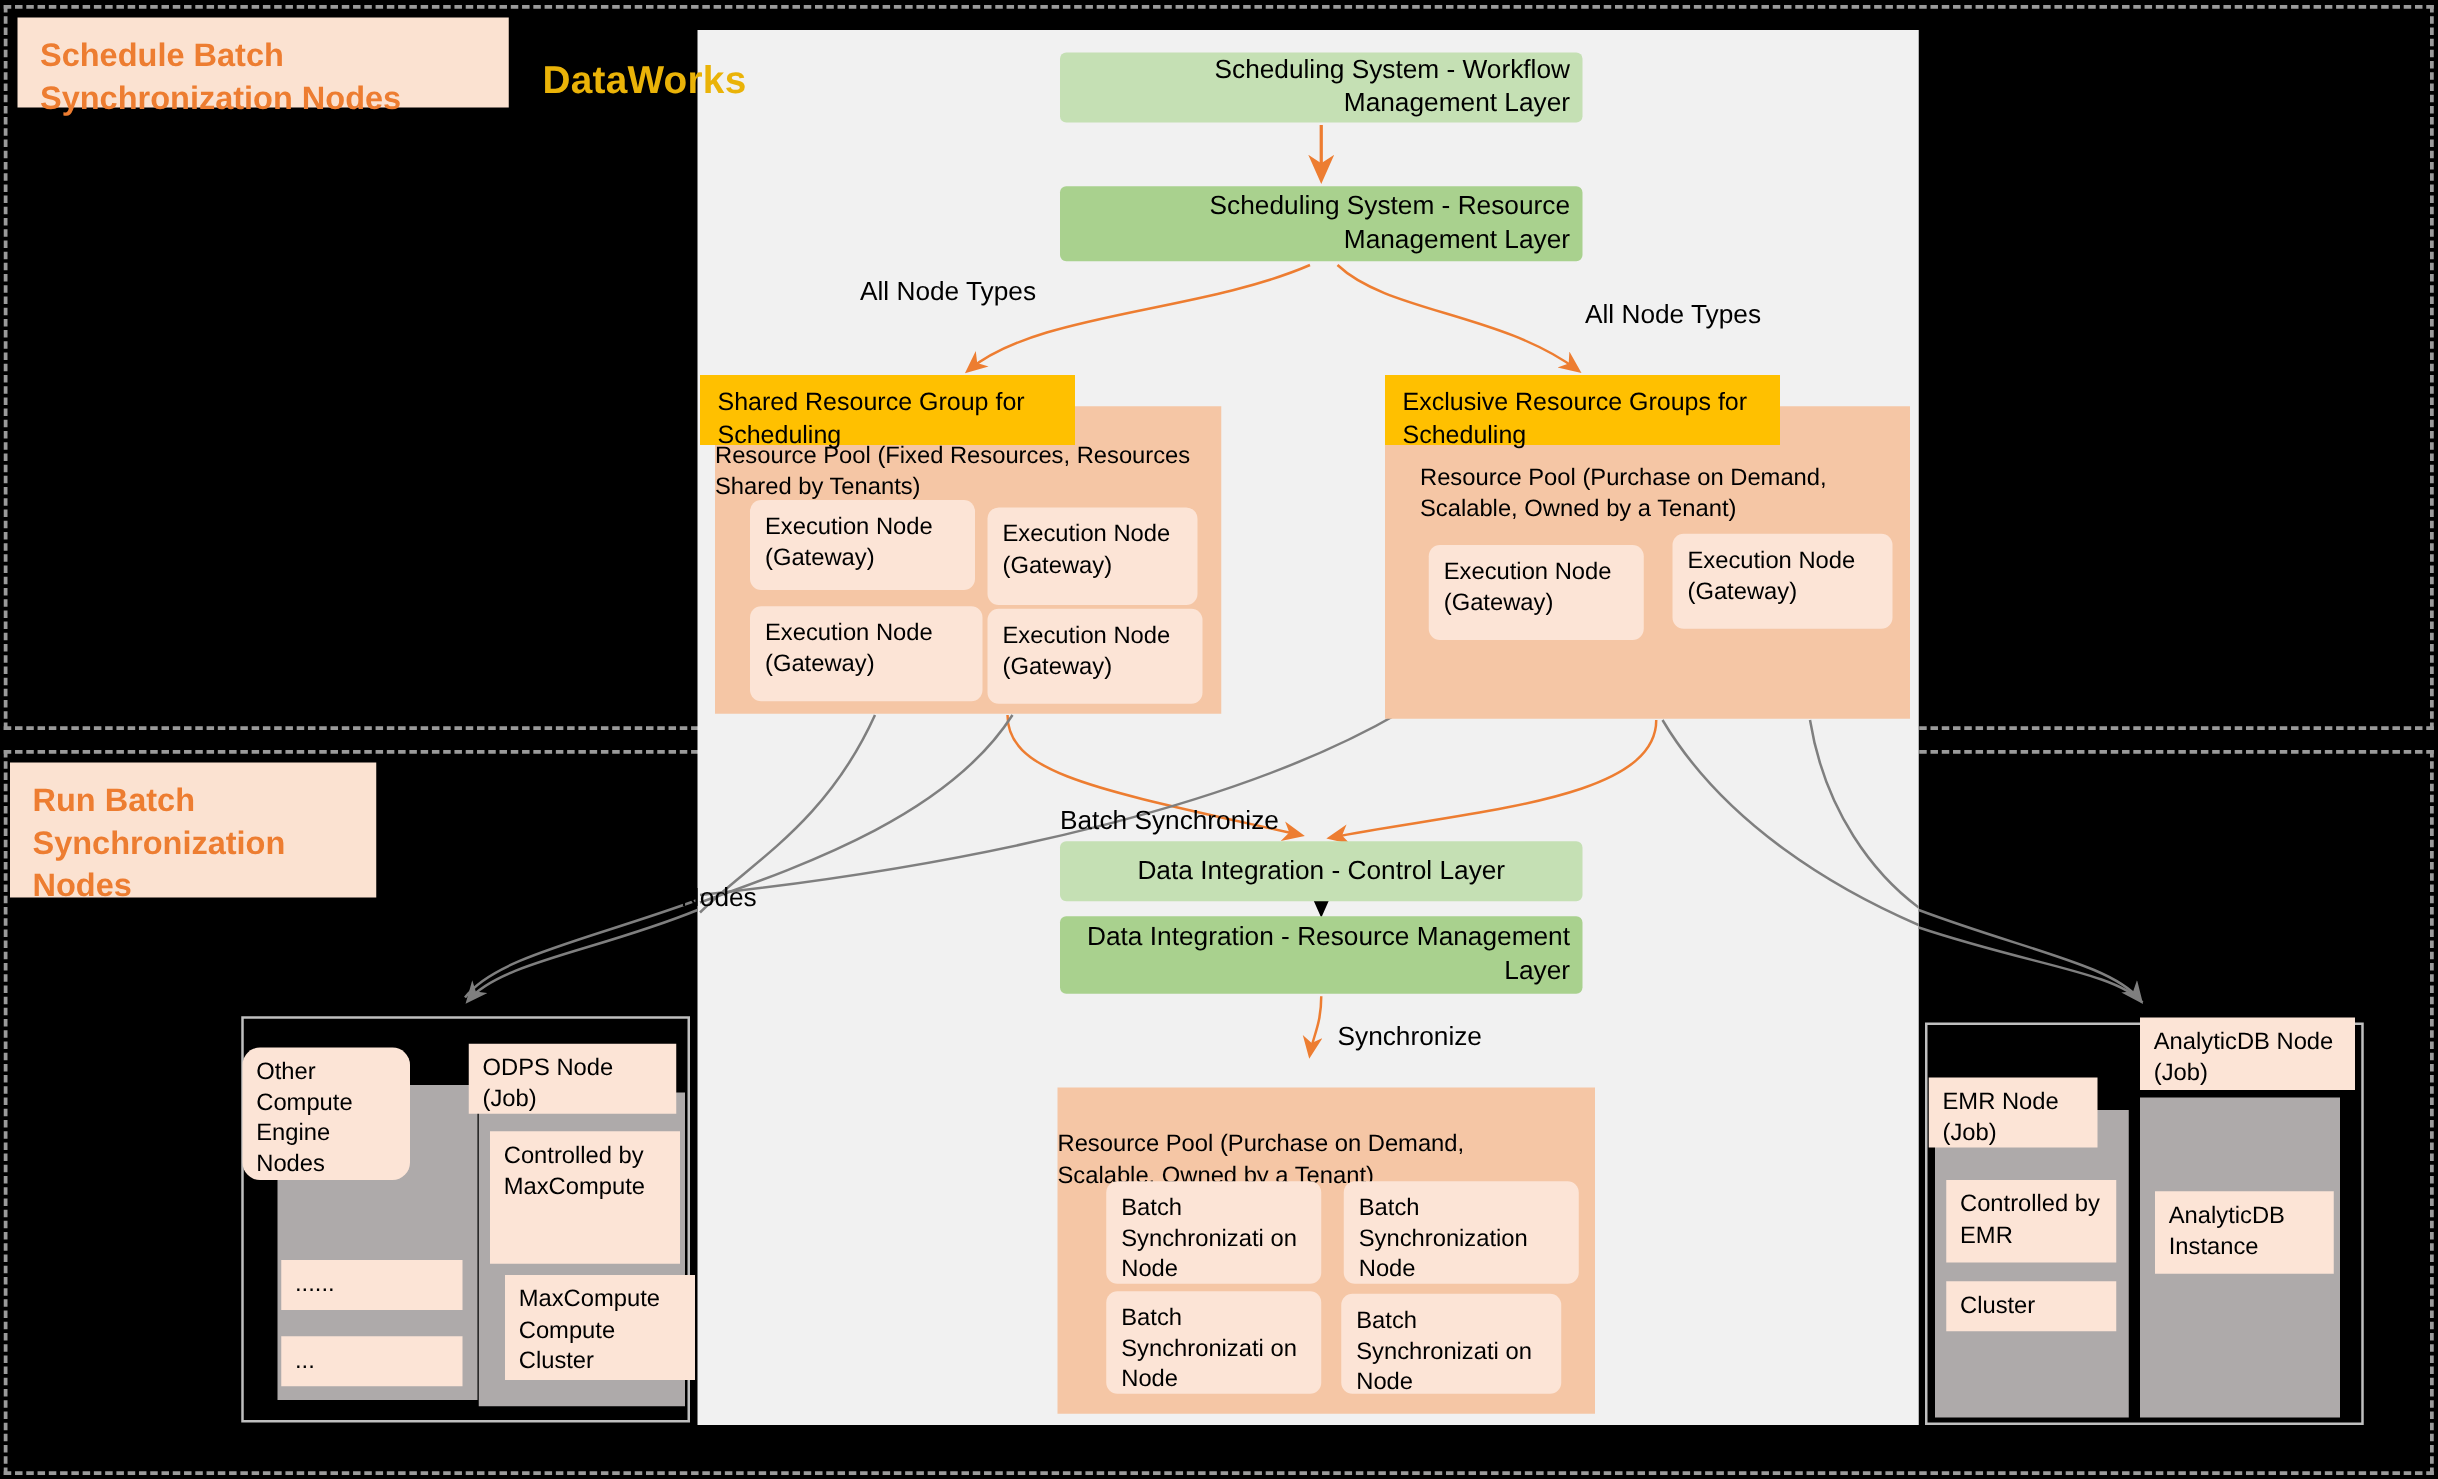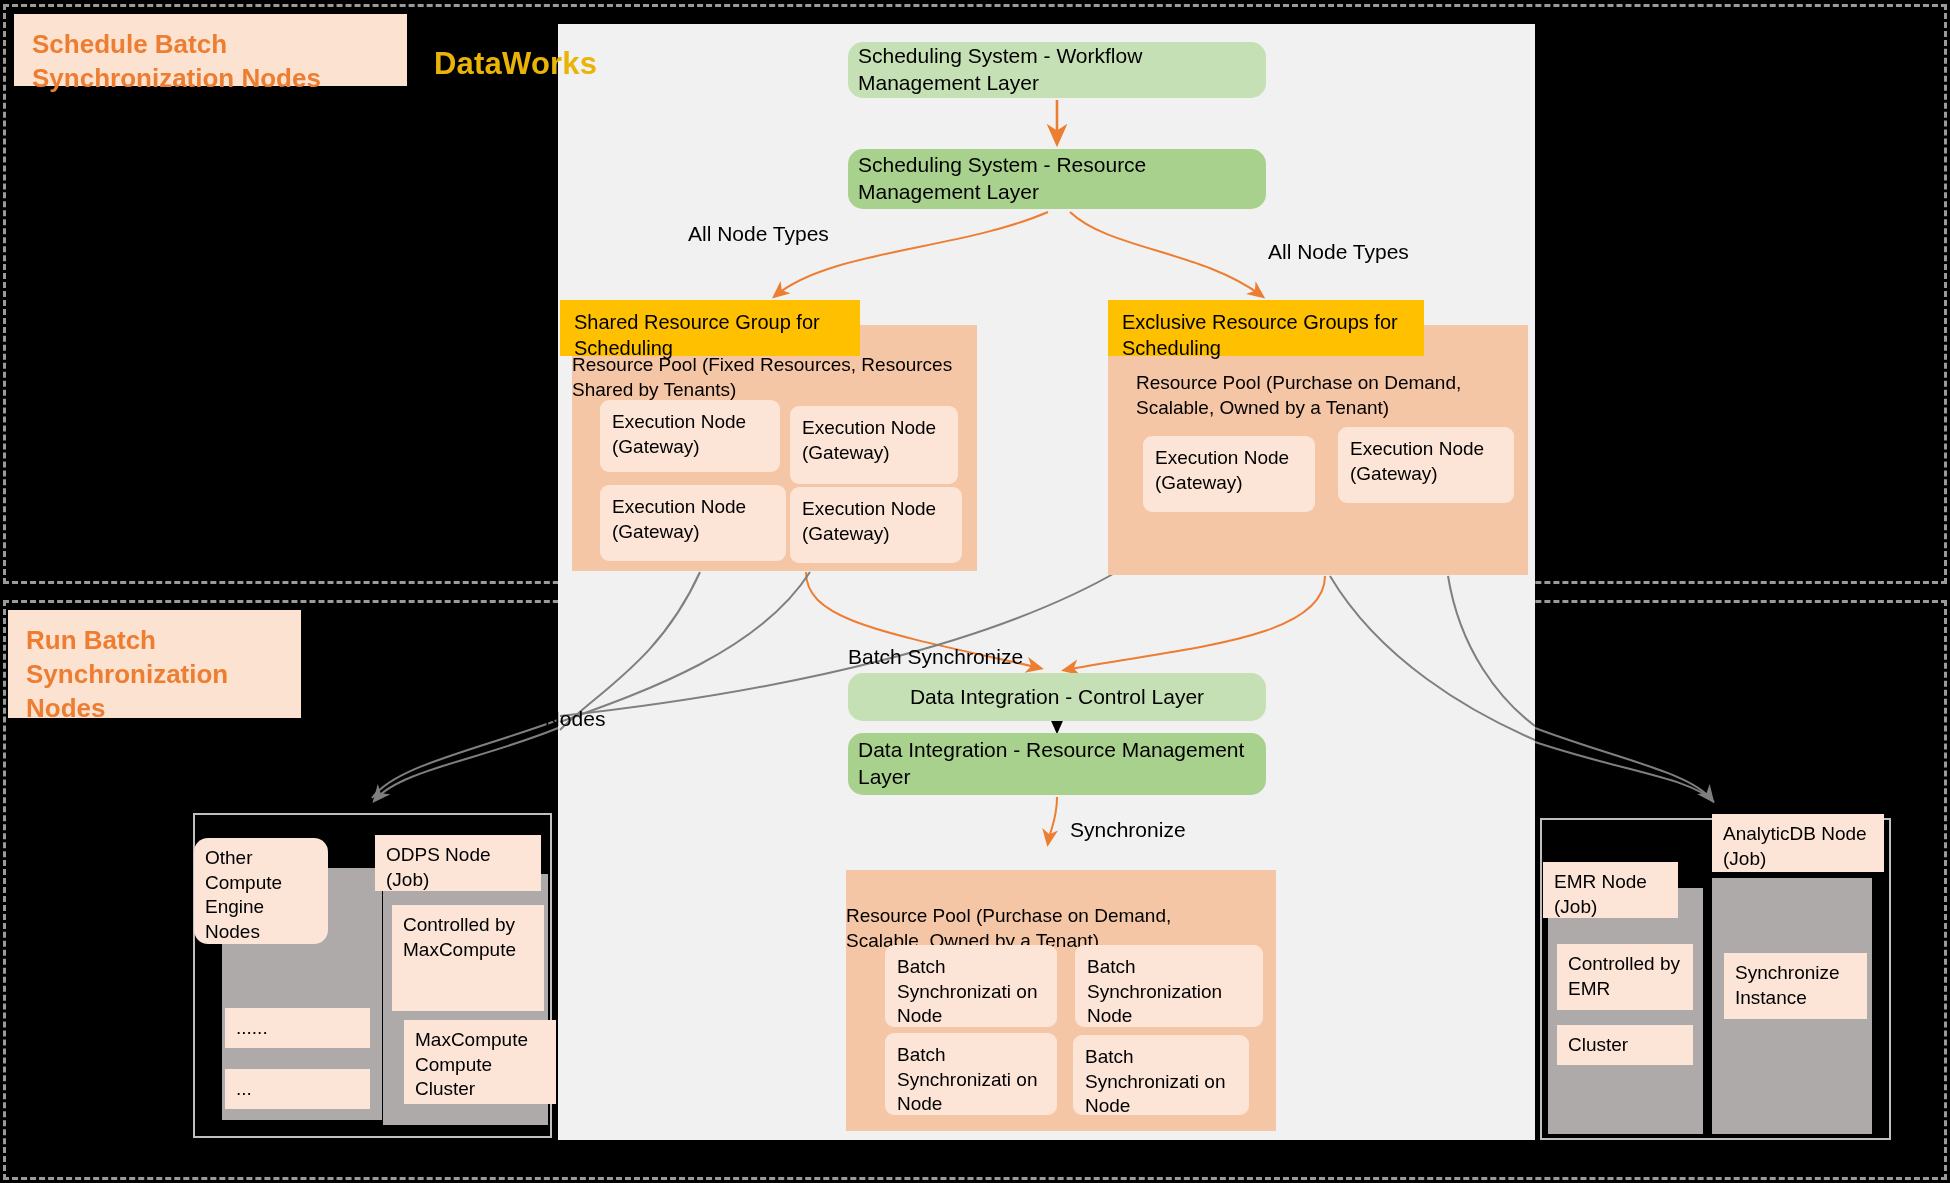--- a/index.html
+++ b/index.html
@@ -18,22 +18,22 @@
 
   
   .zone-label{position:absolute;background:#fbe2d1;color:#ed7d31;font-weight:bold;
               line-height:1.30;box-sizing:border-box;padding:14px 16px 10px 18px;}
   #zone-label-top{left:14px;top:14px;width:393px;height:72px;font-size:26px;}
   #zone-label-bottom{left:8px;top:610px;width:293px;height:108px;font-size:26px;}
 
   .brand{position:absolute;left:434px;top:46px;font-size:31px;font-weight:bold;color:#eab308;letter-spacing:.2px;}
 
   
-  .green{position:absolute;border-radius:15px;display:flex;align-items:center;justify-content:center;
-         text-align:left;font-size:21px;line-height:1.28;padding:4px 10px;box-sizing:border-box;}
+  .green{position:absolute;border-radius:5px;display:flex;align-items:center;justify-content:center;
+         text-align:right;font-size:21px;line-height:1.28;padding:4px 10px;box-sizing:border-box;}
   .green.light{background:#c5e0b4;}
   .green.mid{background:#a9d18e;}
 
   #b-workflow{left:848px;top:42px;width:418px;height:56px;}
   #b-sched-res{left:848px;top:149px;width:418px;height:60px;}
   #b-di-control{left:848px;top:673px;width:418px;height:48px;}
   #b-di-res{left:848px;top:733px;width:418px;height:62px;}
 
   
   .pool{position:absolute;background:#f5c6a5;}
@@ -209,15 +209,15 @@
   <div class="eng-card" id="ec-ctrl-max">Controlled by MaxCompute</div>
   <div class="eng-card" id="ec-max-cluster">MaxCompute Compute Cluster</div>
 
   <div class="engine-frame" id="frame-right"></div>
   <div class="gray-col" id="gcol-emr"></div>
   <div class="gray-col" id="gcol-adb"></div>
   <div class="eng-card" id="ec-emr">EMR Node (Job)</div>
   <div class="eng-card" id="ec-ctrl-emr">Controlled by EMR</div>
   <div class="eng-card" id="ec-cluster">Cluster</div>
   <div class="eng-card" id="ec-adb">AnalyticDB Node (Job)</div>
-  <div class="eng-card" id="ec-adb-inst">Synchronize Instance</div>
+  <div class="eng-card" id="ec-adb-inst">AnalyticDB Instance</div>
 
 </div>
 
 </body></html>

